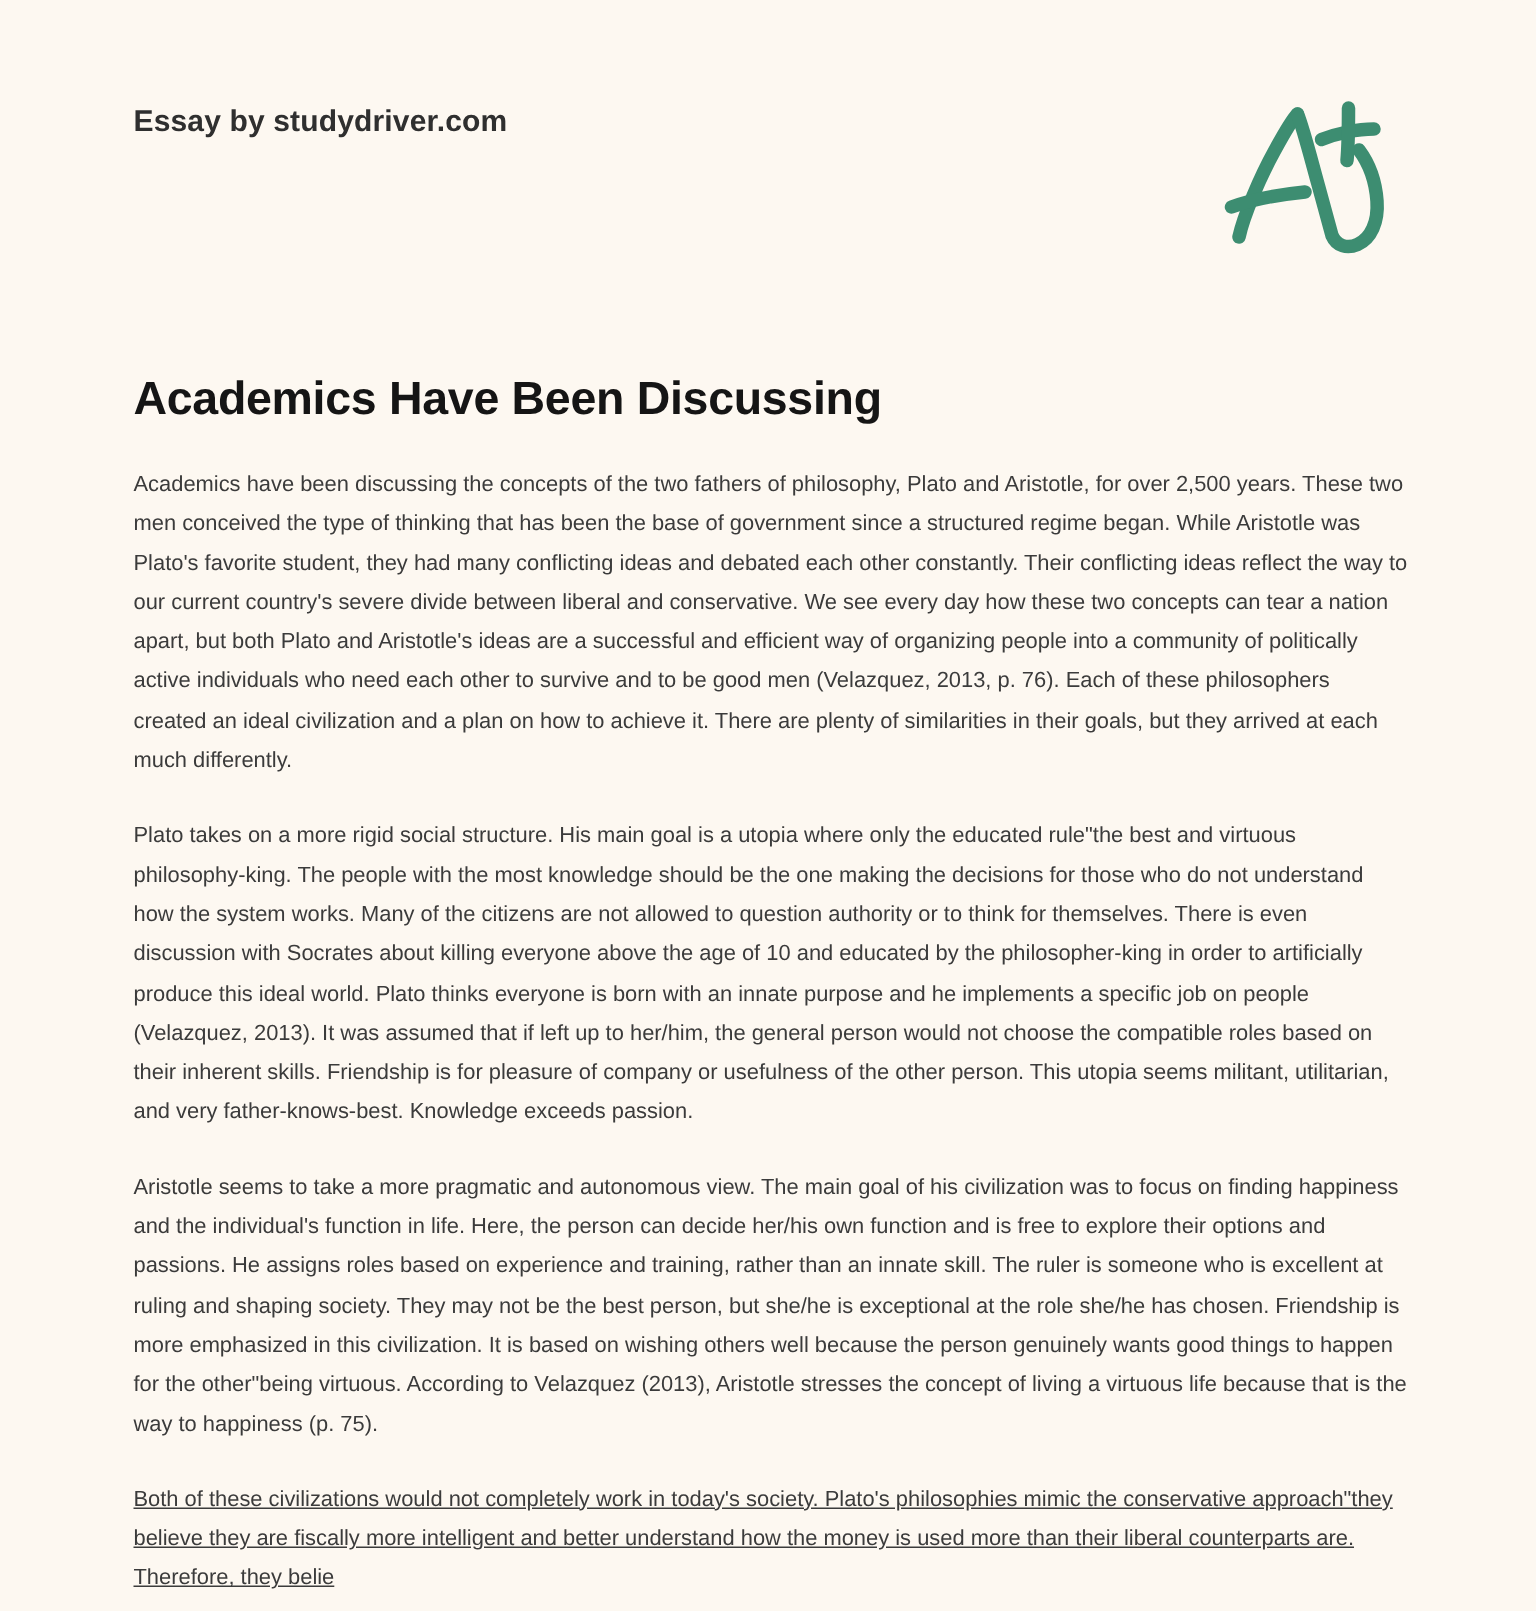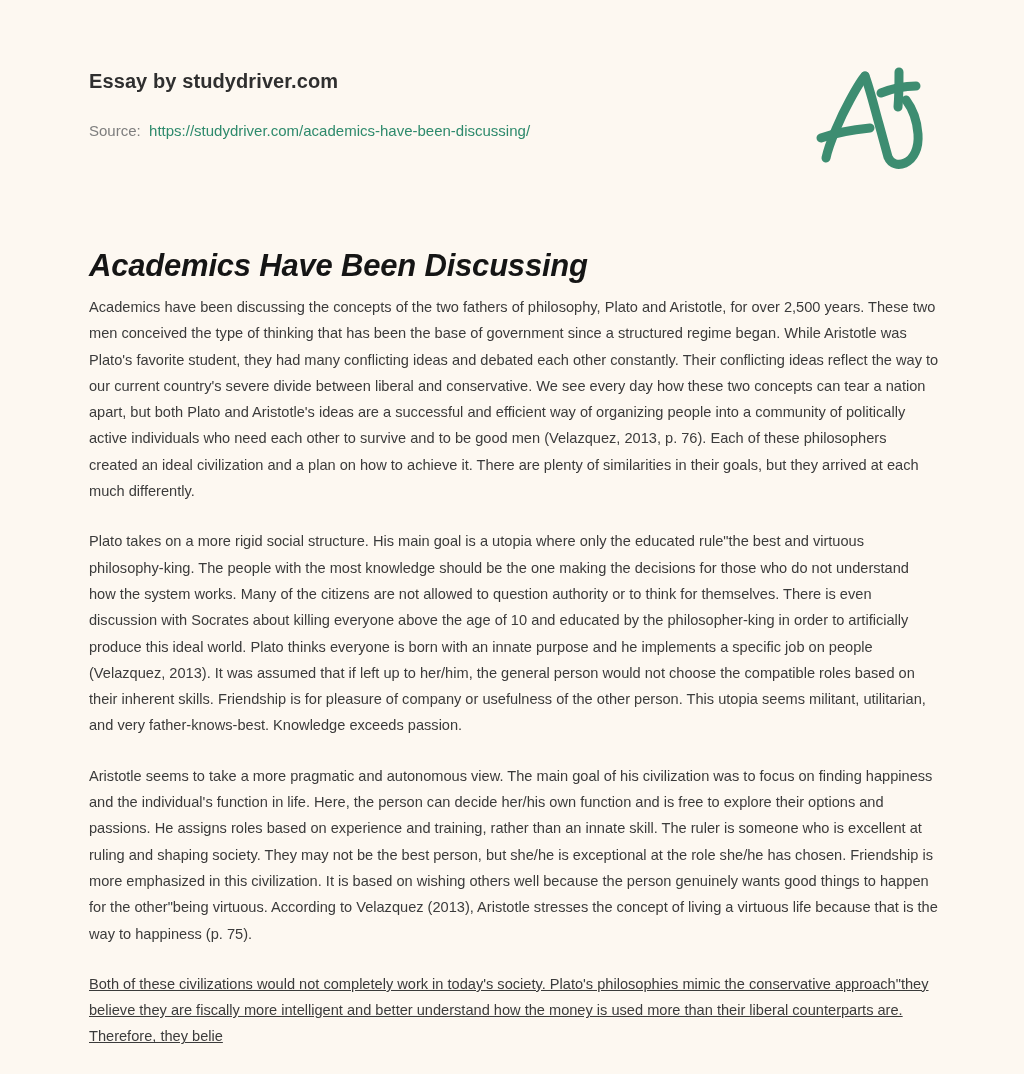--- a/index.html
+++ b/index.html
@@ -78,24 +78,23 @@
     top: 246px;
     width: 850px;
   }
   .essay-title {
     margin: 0;
     font-size: 31px;
     font-weight: bold;
     color: #151515;
     line-height: 40px;
     letter-spacing: -0.2px;
-    font-style: italic;
   }
   .essay-body {
-    margin-top: 8px;
+    margin-top: 24px;
   }
   .essay-body p {
     margin: 0 0 24px 0;
     font-size: 14.6px;
     line-height: 26.3px;
     color: #3b3b3b;
     text-align: left;
   }
   .essay-body p:last-child {
     margin-bottom: 0;
@@ -112,24 +111,20 @@
 </style>
 </head>
 <body>
 
 <div class="page">
 
   <div class="header">
 
     <div class="byline">Essay by studydriver.com</div>
 
-    <div class="source-line">
-      <span class="source-label">Source:</span>
-      <span>&nbsp;</span><a class="source-url" href="#">https://studydriver.com/academics-have-been-discussing/</a>
-    </div>
 
     <div class="logo">
       <svg viewBox="0 0 140 110" xmlns="http://www.w3.org/2000/svg">
         <g fill="none" stroke="#3d8d71" stroke-linecap="round" stroke-linejoin="round">
 
           <path d="M20 96 C23 82 34 56 44 38 C50 27 55 18 59 14" stroke-width="9"></path>
 
           <path d="M59 14 C63 24 68 44 73 62 C77 77 80 88 82 95
                    C85 102 92 104 99 101 C108 97 113 86 112 72
                    C111 58 106 46 100 38" stroke-width="9"></path>

